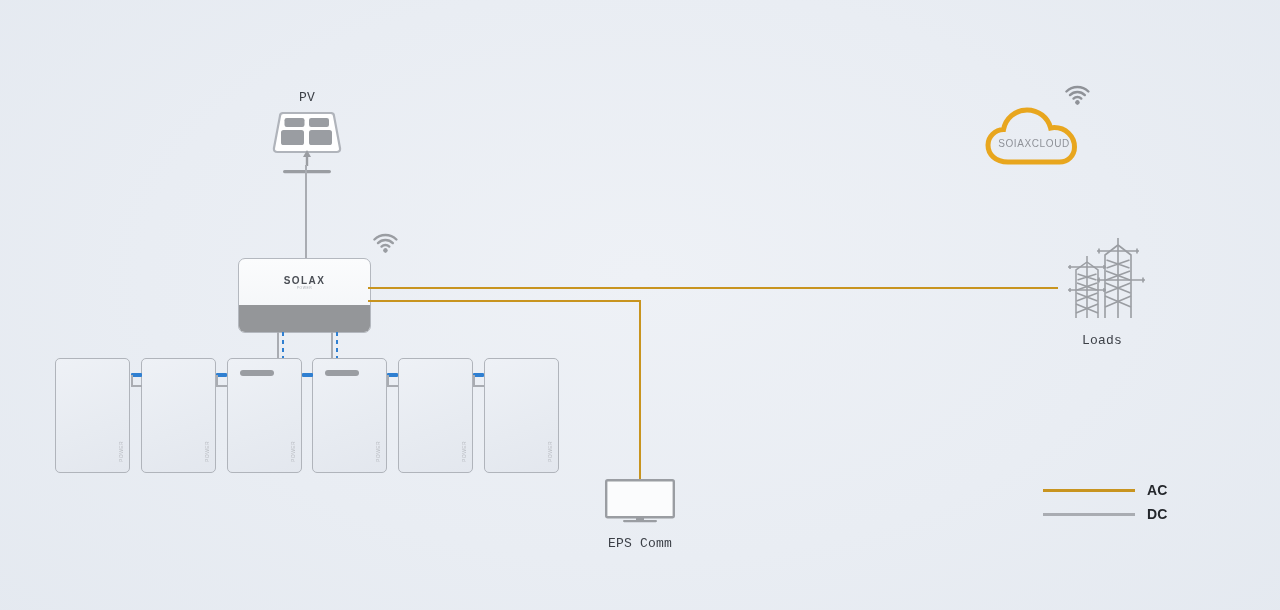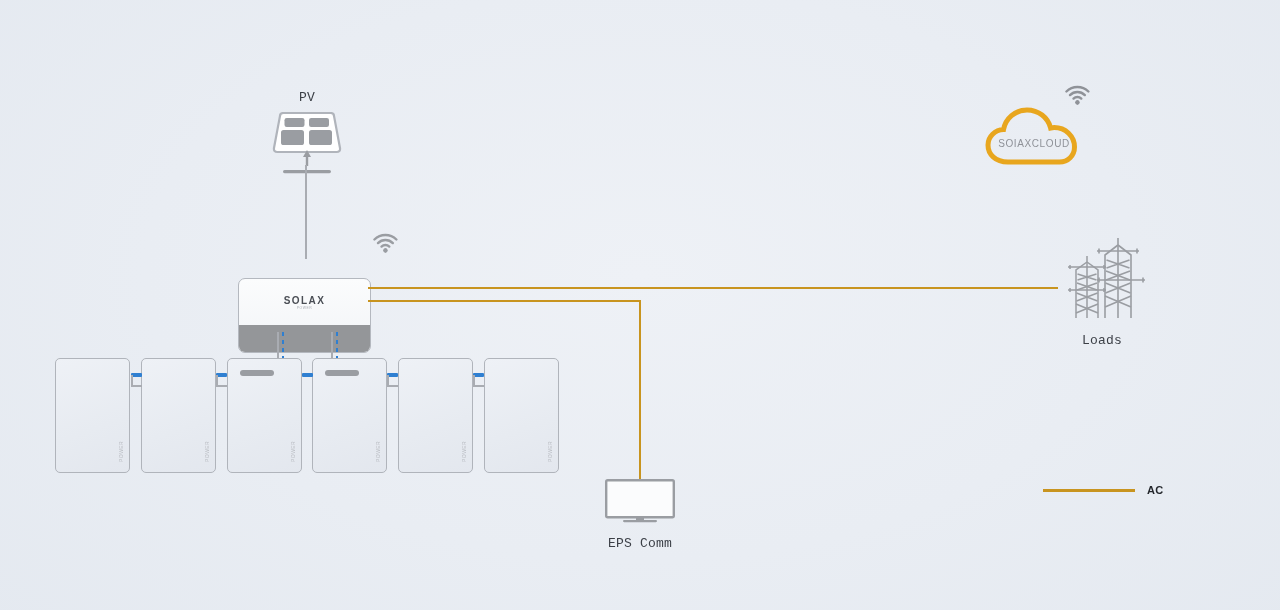--- a/index.html
+++ b/index.html
@@ -47,21 +47,20 @@
   #pv-panel { left:268px; top:112px; width:78px; height:46px; }
 
   
   #inverter {
     left:238px; top:258px; width:133px; height:75px;
     border:1.5px solid #b4b8bf;
     border-radius:7px;
     background:linear-gradient(180deg,#fbfcfd 0%, #f2f4f7 100%);
     box-sizing:border-box;
     overflow:hidden;
-    margin-top:20px;
   }
   #inverter .top-face {
     position:absolute; left:0; top:0; right:0; height:48px;
     display:flex; align-items:center; justify-content:center;
   }
   #inverter .logo {
     text-align:center; line-height:1;
   }
   #inverter .logo .brand {
     font-size:10px; font-weight:bold; letter-spacing:1.4px; color:#4a4e55;
@@ -120,21 +119,21 @@
   #legend .swatch { width:92px; height:3px; margin-right:12px; }
   #legend .swatch.ac   { background:#c8941f; }
   #legend .swatch.dc   { background:#a9acb2; }
   #legend .swatch.comm {
     height:3px;
     background-image:linear-gradient(to right, #2f7fd1 0 4px, rgba(0,0,0,0) 4px 8px);
     background-size:8px 3px;
     background-repeat:repeat-x;
   }
   #legend .txt {
-    font-size:11px; font-weight:bold; color:#24272c; letter-spacing:.2px;
+    font-size:14px; font-weight:bold; color:#24272c; letter-spacing:.2px;
   }
 
   
   #cloud-label {
     position:absolute; left:998px; top:138px; width:72px;
     text-align:center; font-size:10px; letter-spacing:.6px;
     color:#8f9298;
   }
 </style>
 </head>
@@ -304,15 +303,19 @@
       <rect x="18" y="41" width="34" height="2.2" rx="1.1" fill="#9a9da2"></rect>
     </svg>
   </div>
   <div class="lbl" style="left:585px; top:536px; width:110px;">EPS Comm</div>
 
   <div id="legend" class="abs">
     <div class="row">
       <span class="swatch ac"></span>
       <span class="txt">AC</span>
     </div>
+    <div class="row">
+      <span class="swatch dc"></span>
+      <span class="txt">DC</span>
+    </div>
   </div>
 
 </div>
 
 </body></html>

